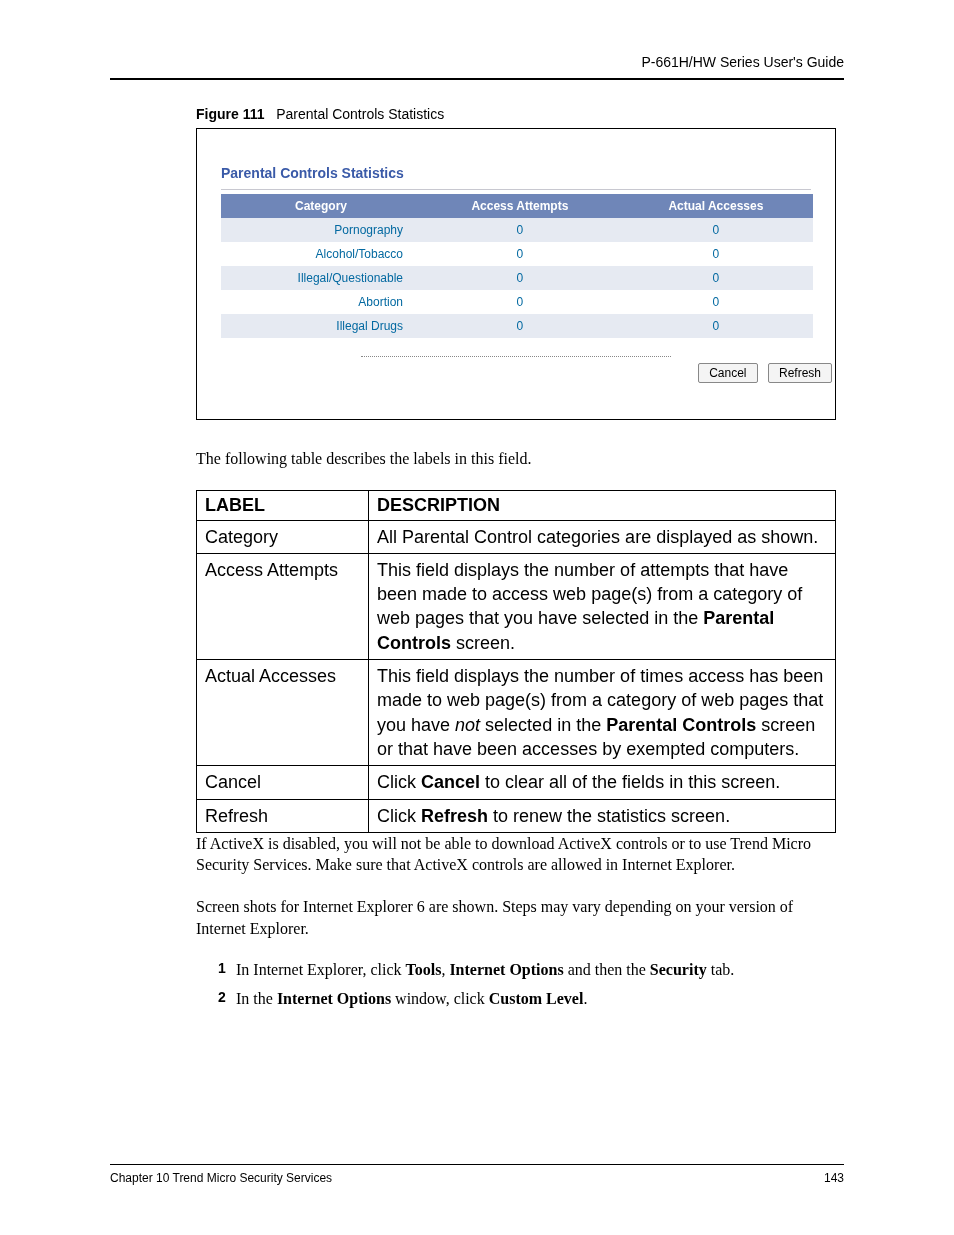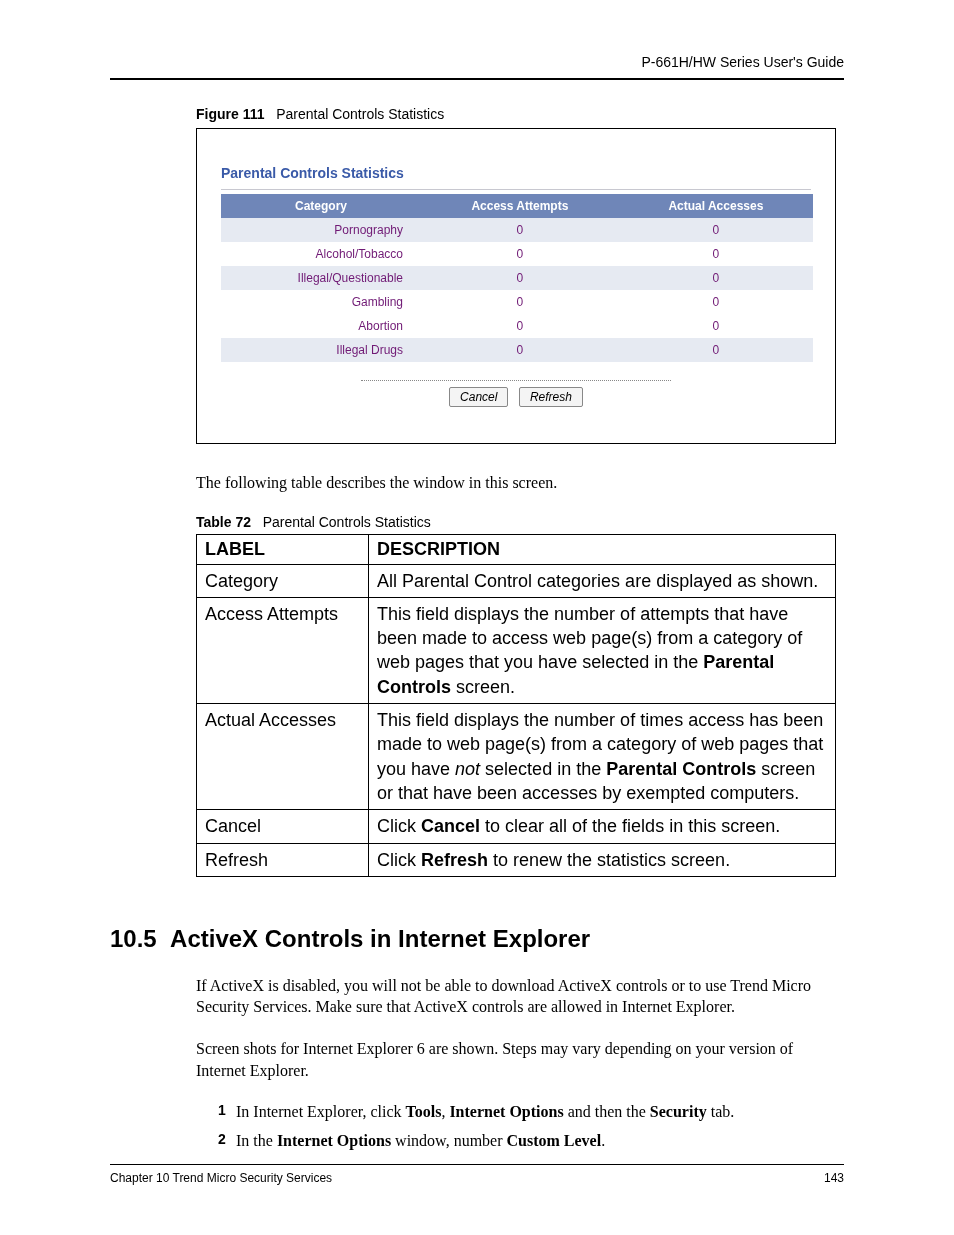--- a/index.html
+++ b/index.html
@@ -55,32 +55,32 @@
       background: #6f86b8;
       color: #fff;
       font-weight: bold;
       padding: 5px 8px;
       text-align: center;
       font-size: 12px;
     }
     .stats-table td {
       padding: 5px 8px;
       text-align: center;
-      color: #701a75;
+      color: #0369a1;
     }
     .stats-table td.catcell { text-align: right; padding-right: 18px; width: 200px; }
     .stats-table tr.alt td { background: #e6eaf2; }
     .stats-table tr.norm td { background: #fff; }
     .dotted-divider {
       width: 310px;
       border: none;
       border-top: 1px dotted #888;
       margin: 18px auto 6px auto;
     }
-    .btn-row { text-align: center; font-style: italic; }
+    .btn-row { text-align: right; }
     .btn {
       display: inline-block;
       border: 1px solid #888;
       background: #f4f4f4;
       font-size: 12px;
       padding: 2px 10px;
       margin: 0 3px;
       font-family: Verdana, Arial, sans-serif;
       border-radius: 2px;
       cursor: pointer;
@@ -195,48 +195,40 @@
           <td class="catcell">Alcohol/Tobacco</td>
           <td>0</td>
           <td>0</td>
         </tr>
         <tr class="alt">
           <td class="catcell">Illegal/Questionable</td>
           <td>0</td>
           <td>0</td>
         </tr>
         <tr class="norm">
-          <td class="catcell">Gambling</td>
-          <td>0</td>
-          <td>0</td>
-        </tr>
-        <tr class="norm">
           <td class="catcell">Abortion</td>
           <td>0</td>
           <td>0</td>
         </tr>
         <tr class="alt">
           <td class="catcell">Illegal Drugs</td>
           <td>0</td>
           <td>0</td>
         </tr>
       </tbody>
     </table>
     <hr class="dotted-divider">
     <div class="btn-row">
       <span class="btn">Cancel</span>
       <span class="btn">Refresh</span>
     </div>
   </div>
 
-  <div class="body-text">The following table describes the window in this screen.</div>
-
-  <div class="table-caption">
-    <span class="tabnum">Table 72</span>&nbsp;&nbsp;&nbsp;<span>Parental Controls Statistics</span>
-  </div>
+  <div class="body-text">The following table describes the labels in this field.</div>
+
 
   <table class="desc-table">
     <thead>
       <tr>
         <th class="labcol">LABEL</th>
         <th>DESCRIPTION</th>
       </tr>
     </thead>
     <tbody>
       <tr>
@@ -255,35 +247,32 @@
         <td class="labcol">Cancel</td>
         <td><span>Click </span><b>Cancel</b><span> to clear all of the fields in this screen.</span></td>
       </tr>
       <tr>
         <td class="labcol">Refresh</td>
         <td><span>Click </span><b>Refresh</b><span> to renew the statistics screen.</span></td>
       </tr>
     </tbody>
   </table>
 
-  <div class="section-heading">
-    <span>10.5</span>&nbsp;&nbsp;<span>ActiveX Controls in Internet Explorer</span>
-  </div>
 
   <div class="body-text" style="margin-top:0;">If ActiveX is disabled, you will not be able to download ActiveX controls or to use Trend Micro Security Services. Make sure that ActiveX controls are allowed in Internet Explorer.</div>
   <div class="body-text" style="margin-top:12px;">Screen shots for Internet Explorer 6 are shown. Steps may vary depending on your version of Internet Explorer.</div>
 
   <ol class="ol-steps">
     <li>
       <span class="num">1</span>
       <span>In Internet Explorer, click </span><b>Tools</b><span>, </span><b>Internet Options</b><span> and then the </span><b>Security</b><span> tab.</span>
     </li>
     <li>
       <span class="num">2</span>
-      <span>In the </span><b>Internet Options</b><span> window, number </span><b>Custom Level</b><span>.</span><b></b><span></span>
+      <span>In the </span><b>Internet Options</b><span> window, click </span><b>Custom Level</b><span>.</span><b></b><span></span>
     </li>
   </ol>
 </div>
 
 <div class="footer">
   <hr class="footer-rule">
   <div class="footer-row">
     <span>Chapter 10 Trend Micro Security Services</span>
     <span>143</span>
   </div>

